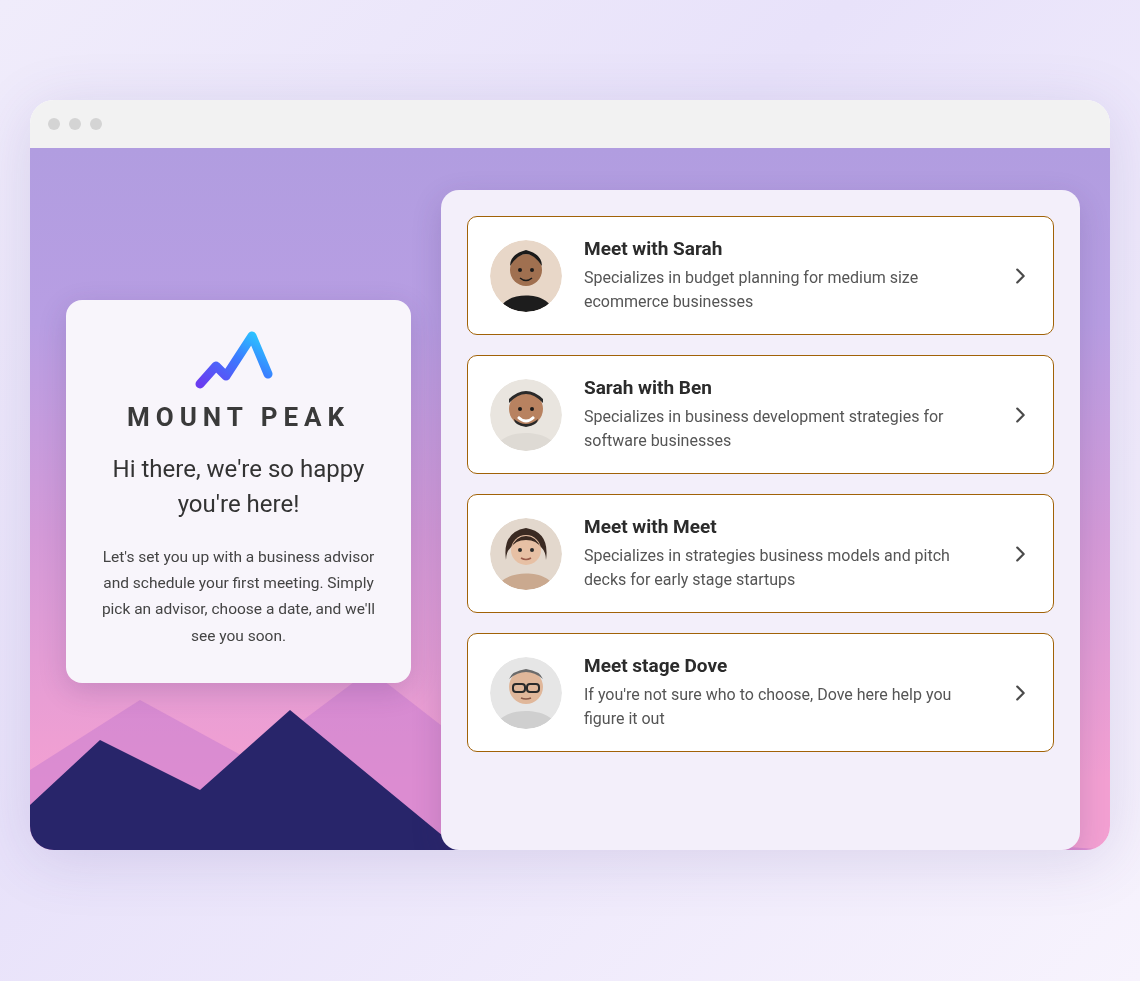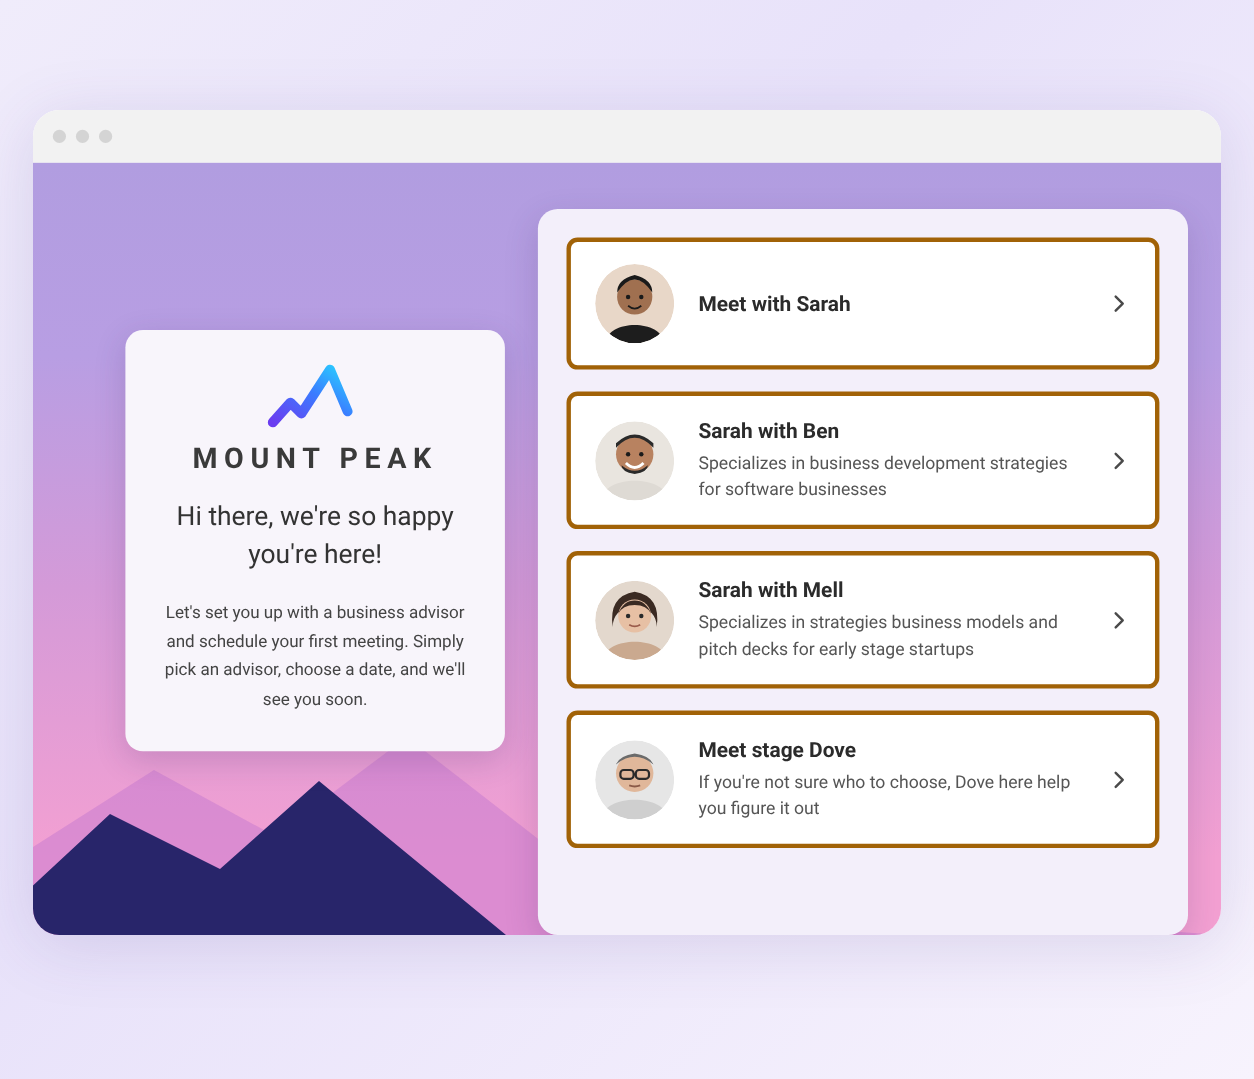--- a/index.html
+++ b/index.html
@@ -54,21 +54,20 @@
   .intro-card {
     width: 345px;
     margin-top: 110px;
     align-self: flex-start;
     background: #f8f5fb;
     border-radius: 16px;
     box-shadow: 0 8px 28px rgba(60,40,100,0.18);
     padding: 30px 26px 34px;
     text-align: center;
     color: #333;
-    margin-left: 48px;
   }
   .logo-wrap { display: flex; flex-direction: column; align-items: center; gap: 6px; }
   .brand-name {
     font-size: 26px;
     font-weight: 700;
     letter-spacing: 6px;
     color: #3a3a3a;
     margin-top: 6px;
   }
   .intro-heading {
@@ -97,21 +96,21 @@
     border-radius: 18px;
     box-shadow: 0 10px 30px rgba(60,40,100,0.18);
     padding: 26px 26px 30px;
     display: flex;
     flex-direction: column;
     gap: 20px;
     min-height: 600px;
   }
   .advisor-card {
     background: #ffffff;
-    border: 4px solid #a16207;
+    border: 1px solid #a16207;
     border-radius: 10px;
     padding: 20px 22px;
     display: flex;
     align-items: center;
     gap: 22px;
     cursor: pointer;
   }
   .avatar {
     width: 72px; height: 72px; border-radius: 50%; flex-shrink: 0;
     display: block;
@@ -186,20 +185,21 @@
               <path d="M10 72 C10 50 62 50 62 72 Z" fill="#1d1d1d"></path>
               <circle cx="36" cy="30" r="16" fill="#a07050"></circle>
               <path d="M20 26 Q36 2 52 26 Q52 14 36 10 Q20 14 20 26 Z" fill="#1a1a1a"></path>
               <circle cx="30" cy="30" r="2" fill="#1a1a1a"></circle>
                 <circle cx="42" cy="30" r="2" fill="#1a1a1a"></circle>
               <path d="M30 38 Q36 43 42 38" stroke="#1a1a1a" stroke-width="1.6" fill="none"></path>
             </g>
           </svg>
           <div class="advisor-text">
             <div class="advisor-title">Meet with Sarah</div>
+            <div class="advisor-desc">Specializes in budget planning for medium size ecommerce businesses</div>
           </div>
           <svg class="chevron" viewBox="0 0 24 24">
               <path d="M9 5l7 7-7 7" fill="none" stroke="currentColor" stroke-width="2.4" stroke-linecap="round" stroke-linejoin="round"></path>
             </svg>
         </div>
 
         <div class="advisor-card">
           <svg class="avatar" viewBox="0 0 72 72">
             <defs>
                 <clipPath id="c2">
@@ -238,21 +238,21 @@
               <path d="M8 72 C8 50 64 50 64 72 Z" fill="#caa98f"></path>
               <path d="M16 42 Q12 14 36 10 Q60 14 56 42 Q56 26 36 22 Q16 26 16 42 Z" fill="#3a2a22"></path>
               <circle cx="36" cy="32" r="15" fill="#e7c0a4"></circle>
               <path d="M21 30 Q26 18 36 18 Q46 18 51 30 Q47 22 36 22 Q25 22 21 30 Z" fill="#3a2a22"></path>
               <circle cx="30" cy="32" r="2" fill="#2a2a2a"></circle>
                 <circle cx="42" cy="32" r="2" fill="#2a2a2a"></circle>
               <path d="M31 40 Q36 43 41 40" stroke="#9a5b4a" stroke-width="1.6" fill="none"></path>
             </g>
           </svg>
           <div class="advisor-text">
-            <div class="advisor-title">Sarah with Mell</div>
+            <div class="advisor-title">Meet with Meet</div>
             <div class="advisor-desc">Specializes in strategies business models and pitch decks for early stage startups</div>
           </div>
           <svg class="chevron" viewBox="0 0 24 24">
               <path d="M9 5l7 7-7 7" fill="none" stroke="currentColor" stroke-width="2.4" stroke-linecap="round" stroke-linejoin="round"></path>
             </svg>
         </div>
 
         <div class="advisor-card">
           <svg class="avatar" viewBox="0 0 72 72">
             <defs>

